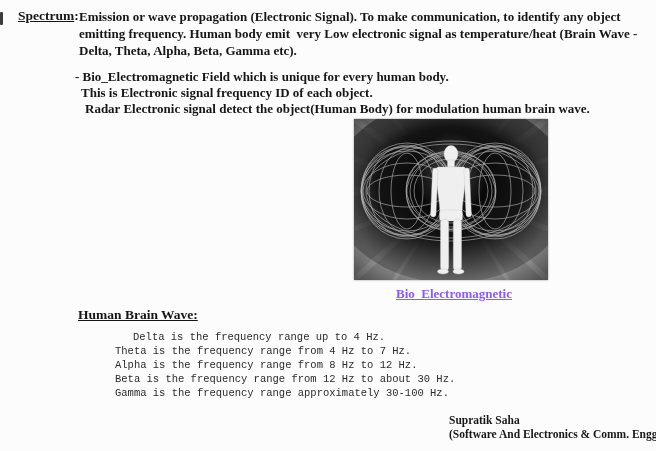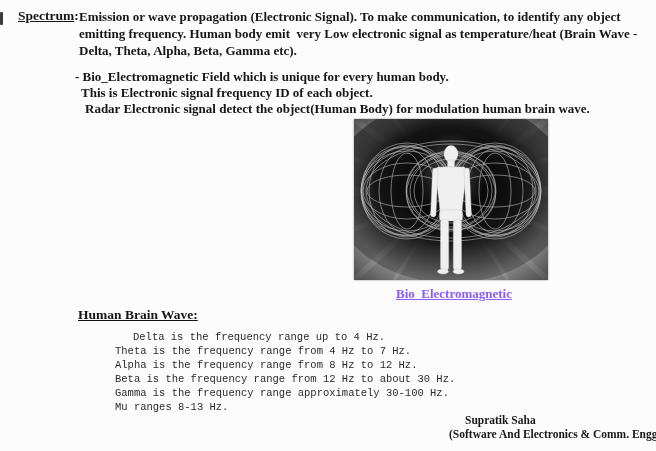--- a/index.html
+++ b/index.html
@@ -166,18 +166,17 @@
 
   <div class="caption">Bio_Electromagnetic</div>
 
   <div class="hbw-heading">Human Brain Wave:</div>
 
   <div class="monoline" style="left:115px; top:331px;padding-left:18px;">Delta is the frequency range up to 4 Hz.</div>
   <div class="monoline" style="left:115px; top:345px;">Theta is the frequency range from 4 Hz to 7 Hz.</div>
   <div class="monoline" style="left:115px; top:359px;">Alpha is the frequency range from 8 Hz to 12 Hz.</div>
   <div class="monoline" style="left:115px; top:373px;">Beta is the frequency range from 12 Hz to about 30 Hz.</div>
   <div class="monoline" style="left:115px; top:387px;">Gamma is the frequency range approximately 30-100 Hz.</div>
-  <div class="monoline" style="left:115px; top:401px;">Mu ranges 8-13 Hz.</div>
 
-  <div class="sig" style="left:449px; top:414px;margin-left:16px;">Supratik Saha</div>
+  <div class="sig" style="left:449px; top:414px;">Supratik Saha</div>
   <div class="sig" style="left:449px; top:428px;">(Software And Electronics &amp; Comm. Engg.)</div>
 
 </div>
 
 </body></html>

